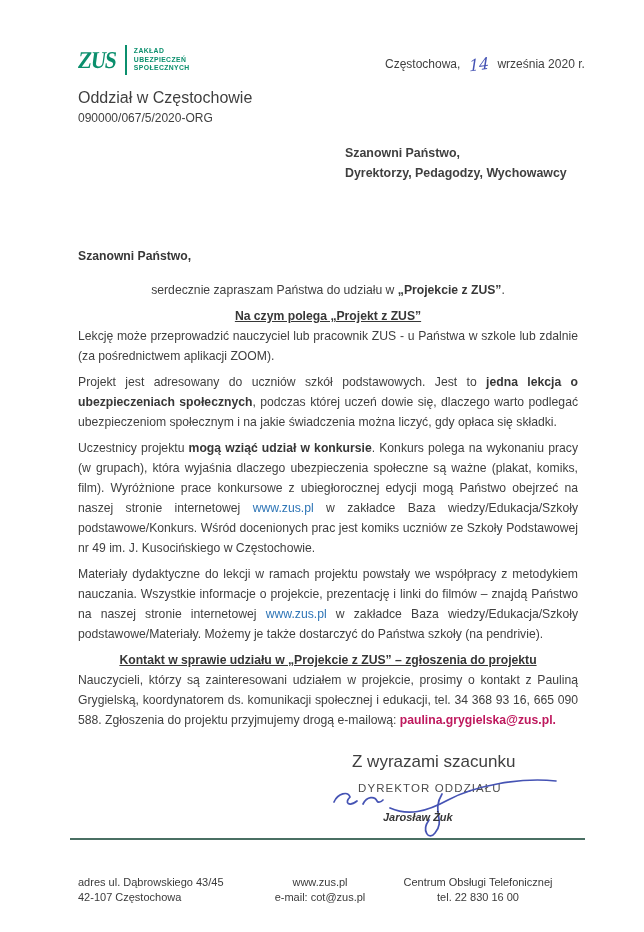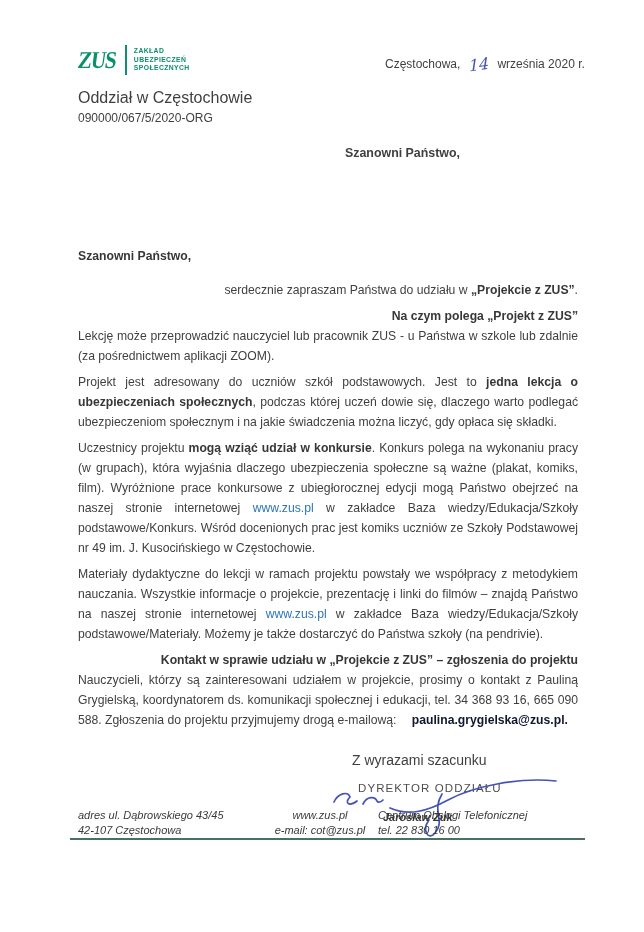--- a/index.html
+++ b/index.html
@@ -24,38 +24,38 @@
     margin:0 5px;vertical-align:-2px;
   }
   .branch{left:78px;top:89px;font-size:16px;}
   .refno{left:78px;top:111px;font-size:12px;}
   .addressee{left:345px;top:143px;font-size:12.4px;line-height:20px;font-weight:700;}
 
   
   .letter-body{left:78px;top:246px;width:500px;font-size:12.2px;line-height:20px;}
   .blk{margin:0 0 6px 0;text-align:justify;}
   .blk.salutation{text-align:left;font-weight:700;margin-bottom:14px;}
-  .blk.intro{text-align:right;}
-  .blk.h{text-align:right;margin-bottom:0;font-weight:700;color:#373737;}
+  .blk.intro{text-align:center;}
+  .blk.h{text-align:center;margin-bottom:0;font-weight:700;color:#373737;text-decoration:underline;}
   .seg-b{font-weight:700;color:#373737;}
   .seg-l{color:#2e75b6;}
-  .seg-lb{color:#0f172a;font-weight:700;margin-left:12px;}
+  .seg-lb{color:#be185d;font-weight:700;}
 
   
-  .closing{left:352px;top:752px;font-size:14px;}
+  .closing{left:352px;top:752px;font-size:17px;}
   .dir-title{left:358px;top:782px;font-size:11.5px;letter-spacing:1.1px;color:#4d4d4d;}
   .sig-svg{left:322px;top:772px;}
   .signer{left:383px;top:811px;font-size:11px;font-weight:700;font-style:italic;color:#373737;}
 
   
   .footer-rule{left:70px;top:838px;width:515px;height:2px;background:#4a6f63;}
-  .foot{top:808px;font-size:11px;line-height:14.5px;color:#3a3a3a;font-style:italic;}
+  .foot{top:875px;font-size:11px;line-height:14.5px;color:#3a3a3a;}
   .foot-left{left:78px;text-align:left;}
   .foot-center{left:240px;width:160px;text-align:center;}
-  .foot-right{left:378px;width:200px;text-align:left;}
+  .foot-right{left:378px;width:200px;text-align:center;}
 </style>
 </head>
 <body>
 
 <div class="page">
 
   <div class="abs logo">
     <span class="logo-mark">ZUS</span>
     <span class="logo-rule"></span>
     <span class="logo-caption">
@@ -69,20 +69,21 @@
     <span>Częstochowa,</span>
     <span class="hand-day">14</span>
     <span>września 2020 r.</span>
   </div>
 
   <div class="abs branch">Oddział w Częstochowie</div>
   <div class="abs refno">090000/067/5/2020-ORG</div>
 
   <div class="abs addressee">
     <div>Szanowni Państwo,</div>
+    <div>Dyrektorzy, Pedagodzy, Wychowawcy</div>
   </div>
 
   <div class="abs letter-body">
       <div class="blk salutation"><span class="seg-b">Szanowni Państwo,</span></div>
       <div class="blk intro"><span class="seg-n">serdecznie zapraszam Państwa do udziału w </span><span class="seg-b">„Projekcie z ZUS”</span><span class="seg-n">.</span></div>
       <div class="blk h"><span class="seg-b">Na czym polega „Projekt z ZUS”</span></div>
       <div class="blk p"><span class="seg-n">Lekcję może przeprowadzić nauczyciel lub pracownik ZUS - u Państwa w szkole lub zdalnie (za pośrednictwem aplikacji ZOOM).</span></div>
       <div class="blk p"><span class="seg-n">Projekt jest adresowany do uczniów szkół podstawowych. Jest to </span><span class="seg-b">jedna lekcja o ubezpieczeniach społecznych</span><span class="seg-n">, podczas której uczeń dowie się, dlaczego warto podlegać ubezpieczeniom społecznym i na jakie świadczenia można liczyć, gdy opłaca się składki.</span></div>
       <div class="blk p"><span class="seg-n">Uczestnicy projektu </span><span class="seg-b">mogą wziąć udział w konkursie</span><span class="seg-n">. Konkurs polega na wykonaniu pracy  (w grupach), która wyjaśnia dlaczego ubezpieczenia społeczne są ważne (plakat, komiks, film). Wyróżnione prace konkursowe z ubiegłorocznej edycji mogą Państwo obejrzeć na naszej stronie internetowej </span><span class="seg-l">www.zus.pl</span><span class="seg-n"> w zakładce Baza wiedzy/Edukacja/Szkoły podstawowe/Konkurs. Wśród docenionych prac jest komiks uczniów ze Szkoły Podstawowej nr 49 im. J. Kusocińskiego w Częstochowie.</span></div>
       <div class="blk p"><span class="seg-n">Materiały dydaktyczne do lekcji w ramach projektu powstały we współpracy z metodykiem nauczania. Wszystkie informacje o projekcie, prezentację i linki do filmów – znajdą Państwo na naszej stronie internetowej </span><span class="seg-l">www.zus.pl</span><span class="seg-n"> w zakładce Baza wiedzy/Edukacja/Szkoły podstawowe/Materiały. Możemy je także dostarczyć do Państwa szkoły (na pendrivie).</span></div>

